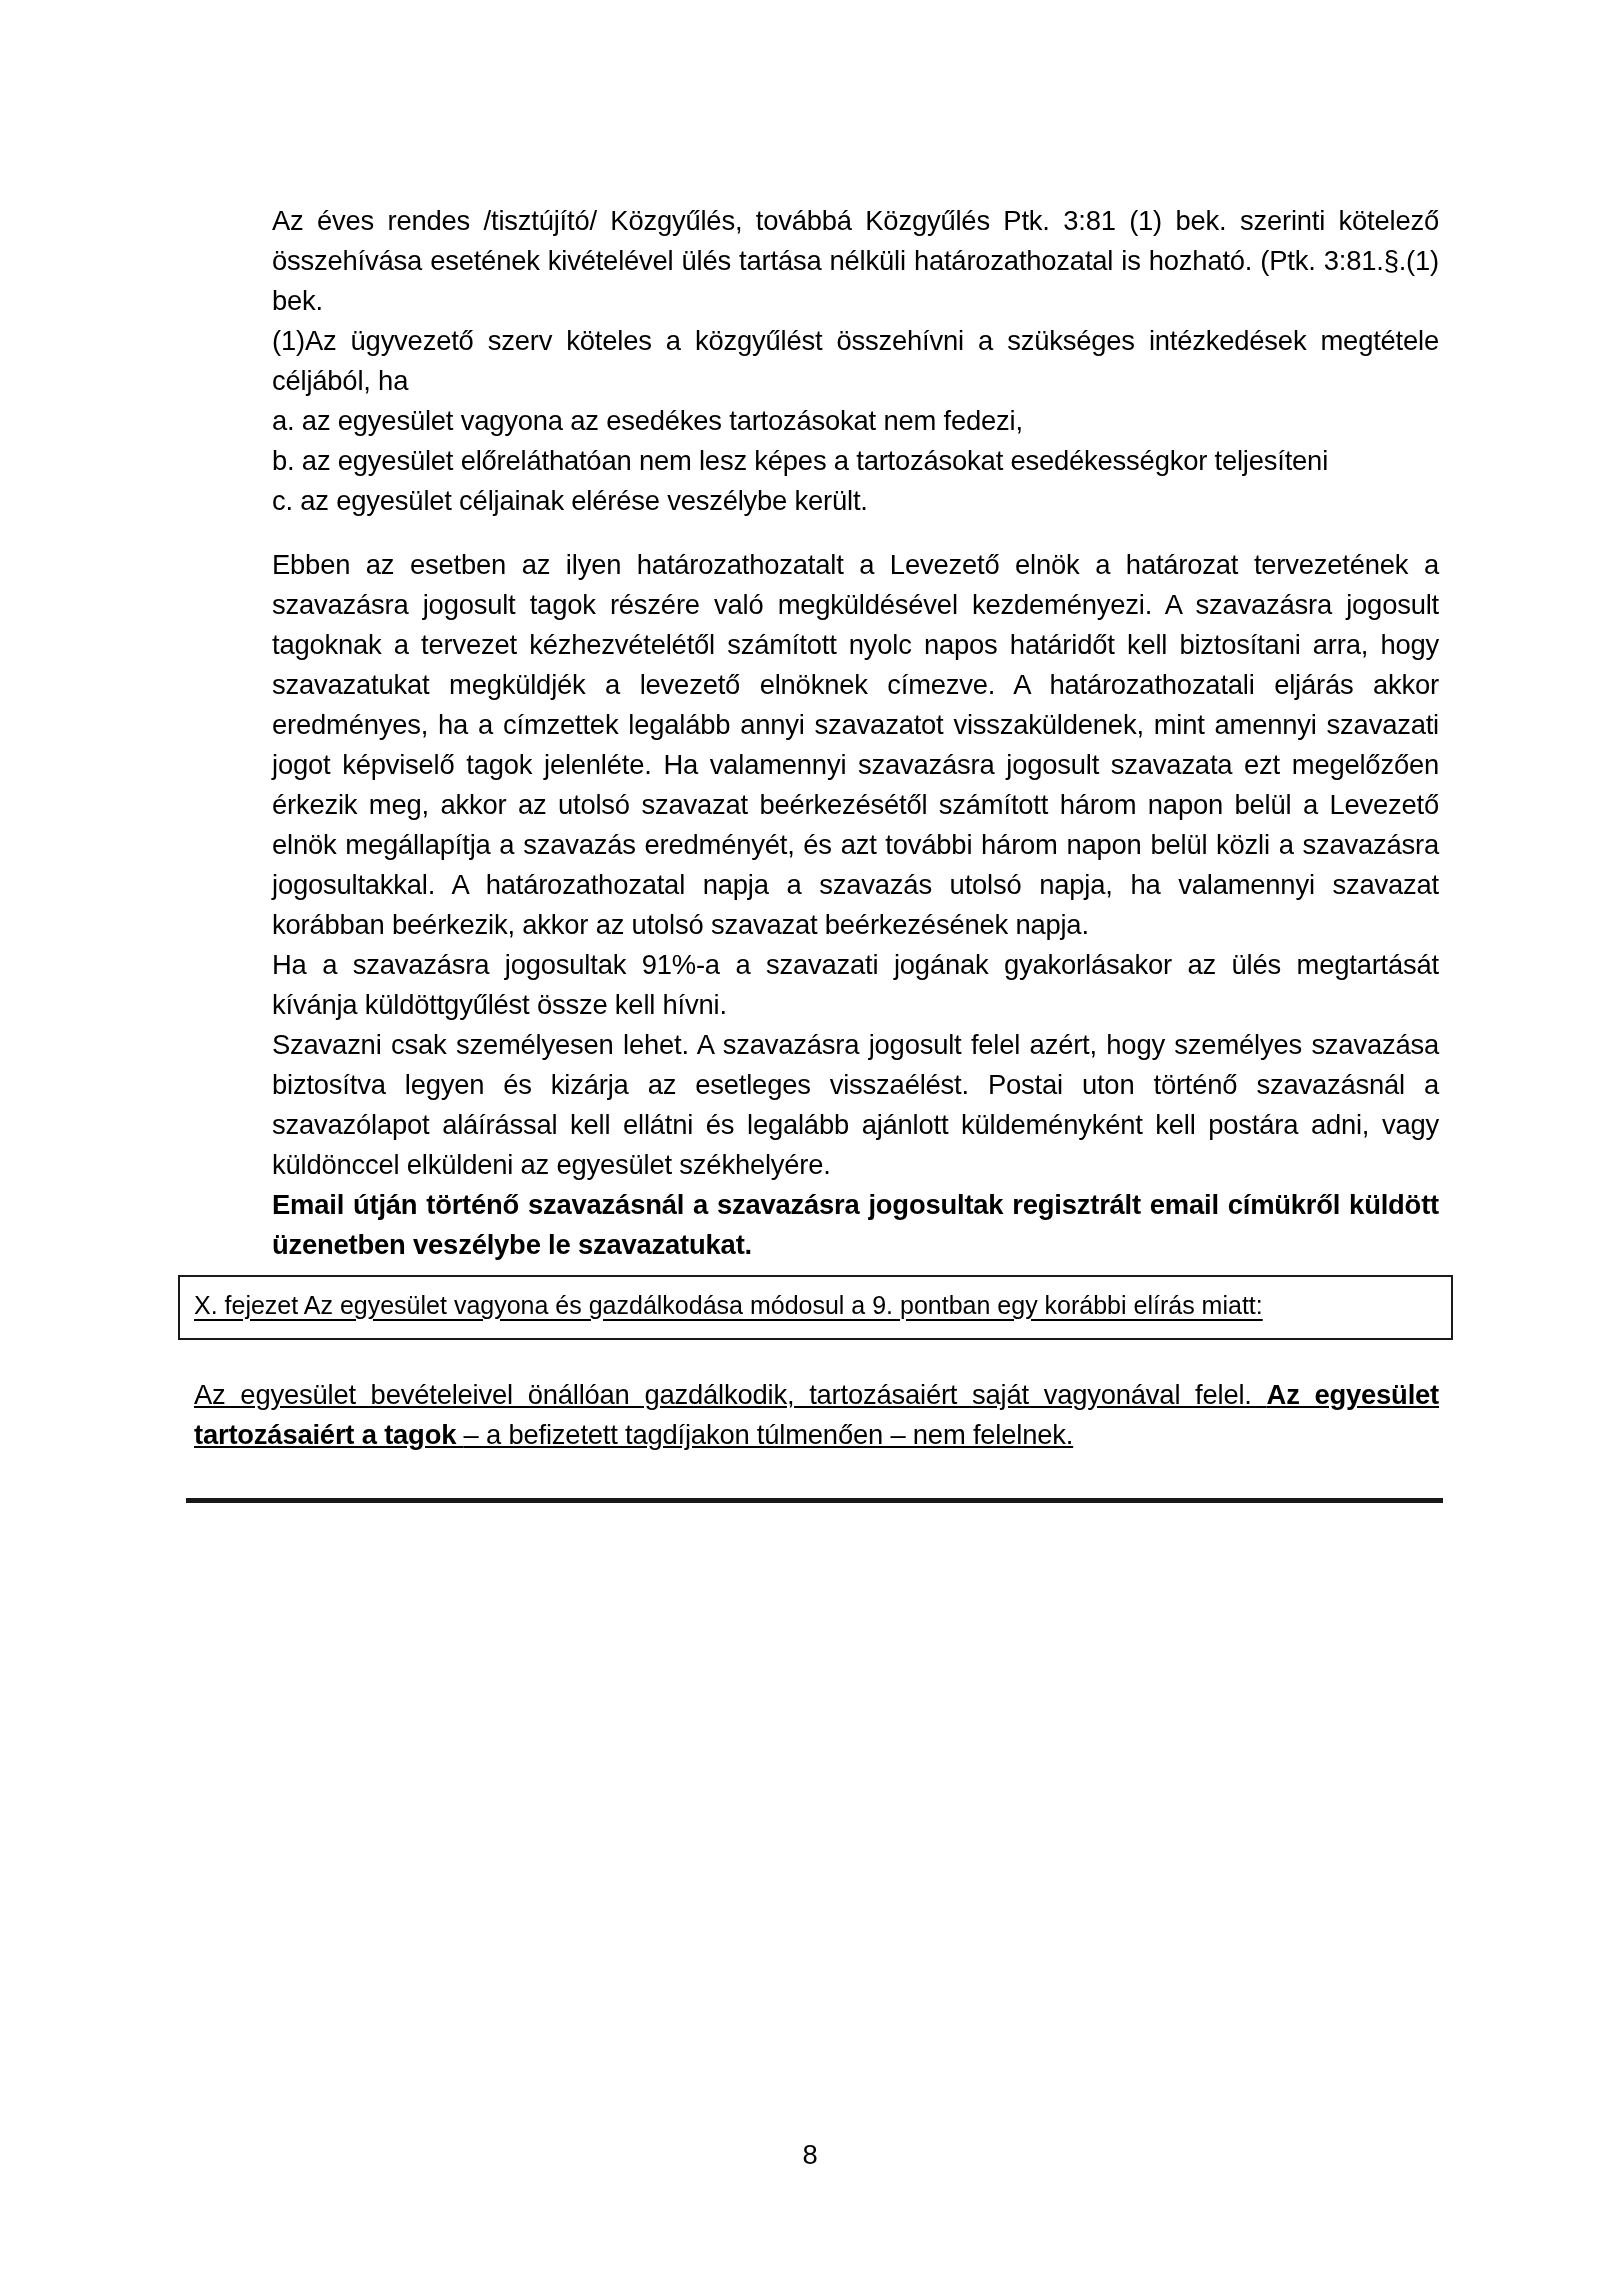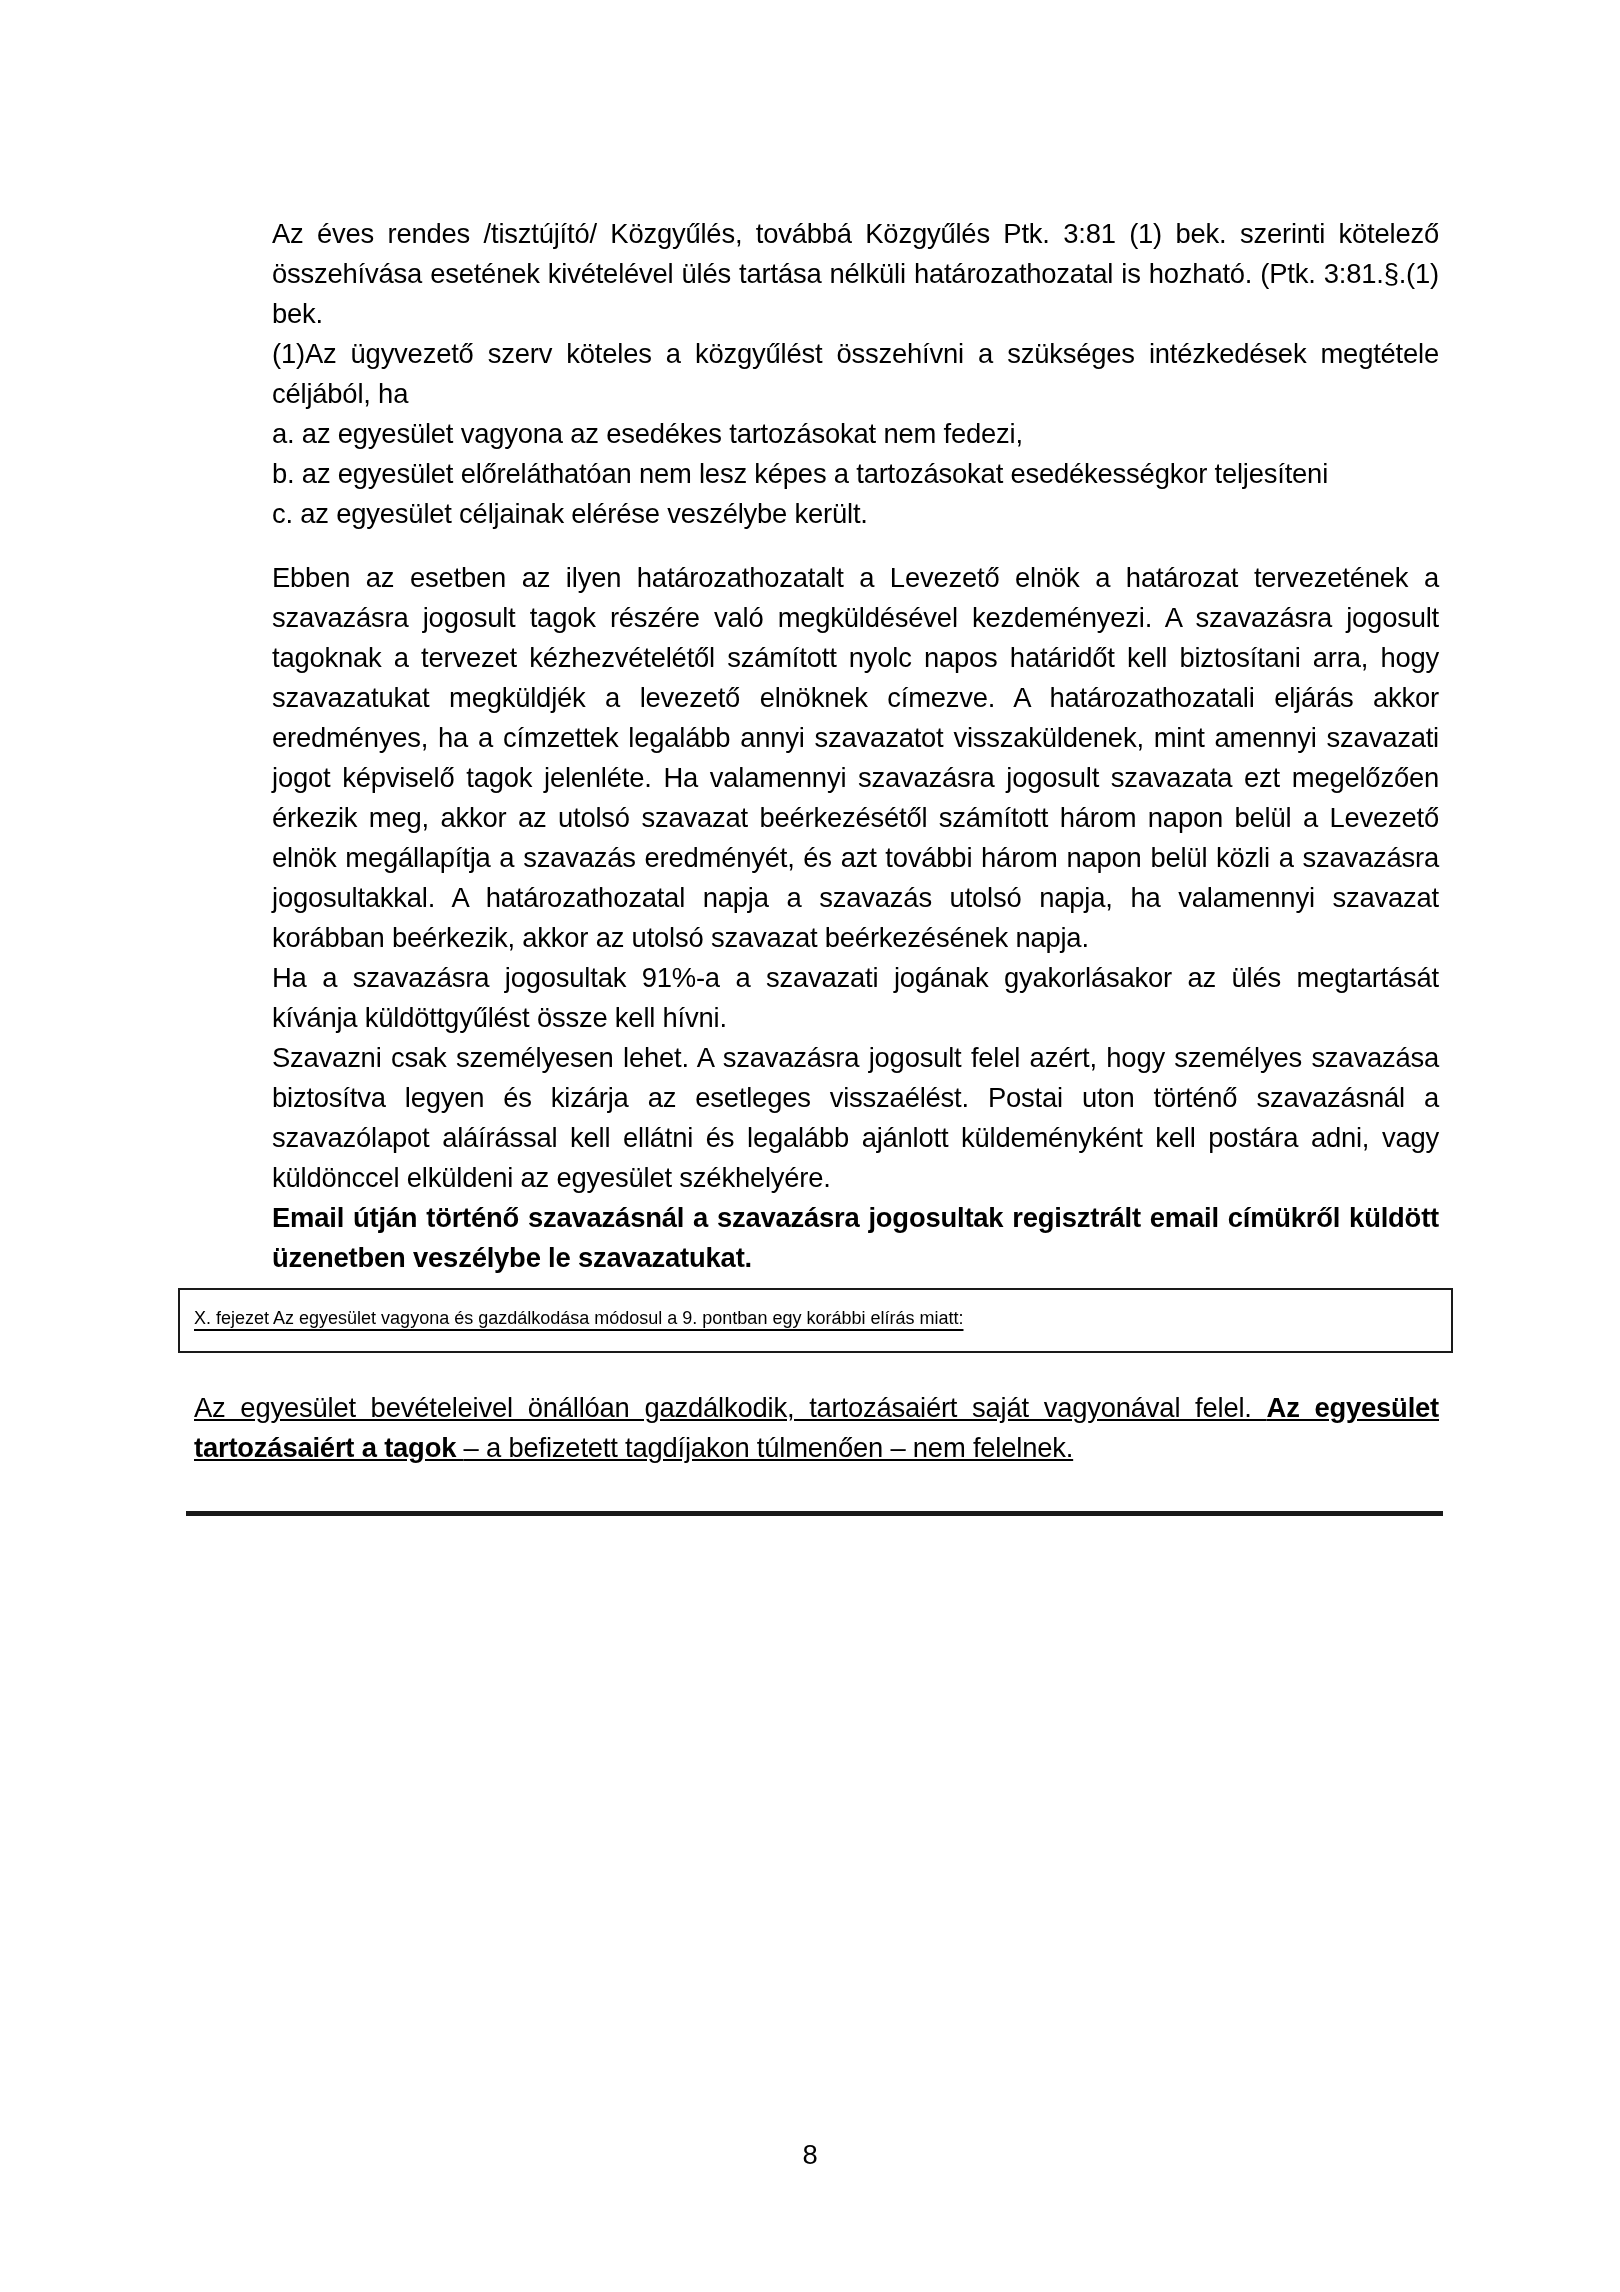--- a/index.html
+++ b/index.html
@@ -12,39 +12,39 @@
     width: 1620px;
     height: 2293px;
     background: #ffffff;
     font-family: "Liberation Sans", "DejaVu Sans", sans-serif;
     color: #000000;
     overflow: hidden;
   }
   .content {
     position: absolute;
     left: 194px;
-    top: 214px;
+    top: 201px;
     width: 1245px;
   }
   .para {
     margin: 0;
     font-size: 27.4px;
     line-height: 40px;
     letter-spacing: -0.2px;
   }
   .indent { margin-left: 78px; }
   .justify { text-align: justify; }
   .gap-before { margin-top: 24px; }
   .bold { font-weight: bold; }
   .heading-box {
     box-sizing: border-box;
     border: 2.9px solid #1a1a1a;
     margin: 9.8px -13.7px 0 -15.7px;
     padding: 6.9px 15.7px 11.8px 13.7px;
-    font-size: 18px;
+    font-size: 25px;
     line-height: 43px;
   }
   .underlined {
     text-decoration: underline;
     text-decoration-thickness: 2px;
     text-underline-offset: 4.9px;
   }
   .closing { margin-top: 35px; text-decoration: underline; }
   .rule {
     border: none;

